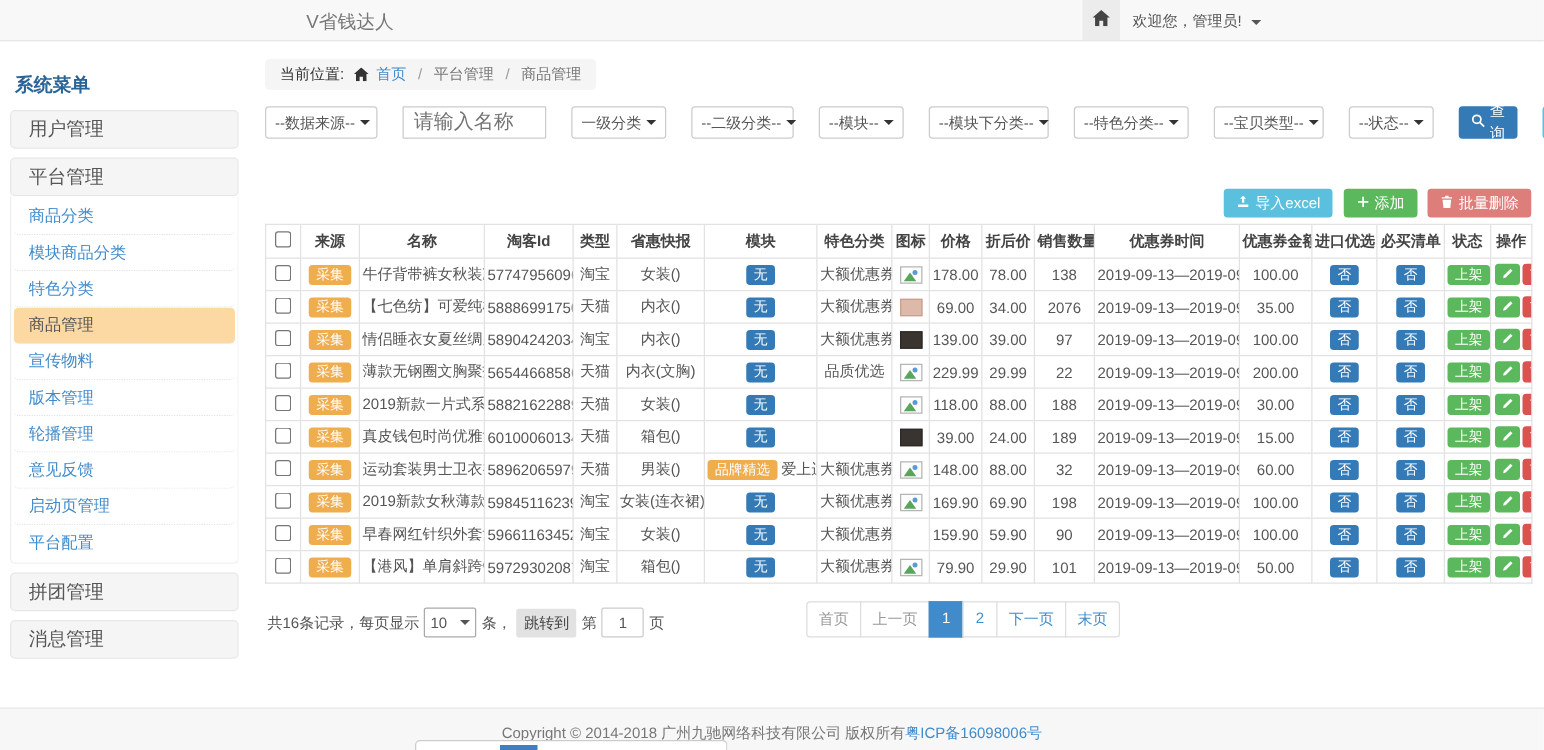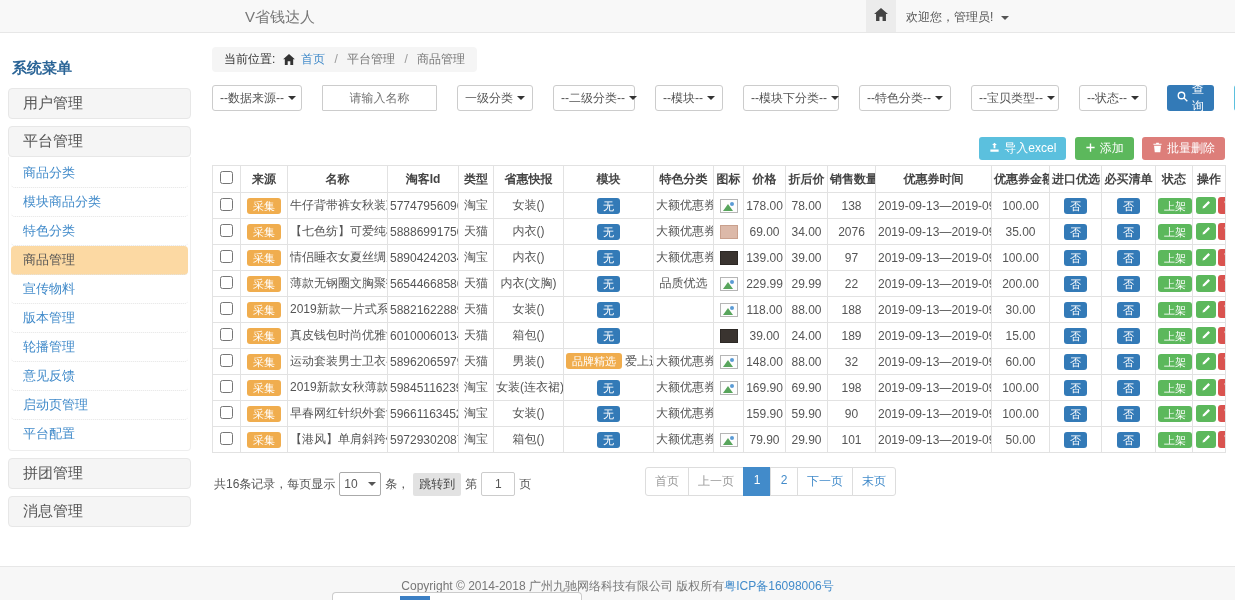--- a/index.html
+++ b/index.html
@@ -36,30 +36,30 @@
   .breadcrumb .sep { color:#999; margin:0 6px; }
   .breadcrumb .muted { color:#777; }
   .breadcrumb svg { vertical-align:-2px; margin:0 3px 0 4px; }
 
   .filters { display:flex; align-items:center; gap:20px; margin-top:13px; }
   .sel { height:26px; border:1px solid #ccc; border-radius:3px; background:#fff;
     display:flex; align-items:center; justify-content:space-between;
     padding:0 7px; color:#555; cursor:pointer; white-space:nowrap; }
   .sel .caret { border-top-color:#333; }
   .txt-input { height:26px; border:1px solid #ccc; border-radius:1px; padding:0 8px;
-    color:#555; font-size:12px; font-family:inherit;text-align:center; }
+    color:#555; font-size:16px; font-family:inherit; }
   .btn { height:26px; border:none; border-radius:3px; color:#fff; font-size:12px;
     font-family:inherit; padding:0 10px; cursor:pointer; display:inline-flex;
     align-items:center; gap:4px; }
   .btn-primary { background:#337ab7; }
   .btn-info { background:#5bc0de; }
   .btn-success { background:#5cb85c; }
   .btn-danger { background:#dd7e7a; }
 
-  .action-row { margin-top:26px; text-align:right; }
+  .action-row { margin-top:40px; text-align:right; }
   .action-row .btn { height:23px; margin-left:5px; }
 
   
   table.grid { border-collapse:collapse; table-layout:fixed; width:1013px; margin-top:5px; }
   table.grid th, table.grid td { border:1px solid #e2e2e2; text-align:center;
     padding:4px 2px; font-size:12px; color:#555; overflow:hidden; white-space:nowrap; }
   table.grid th { font-weight:bold; color:#444; height:27px; }
   table.grid td { height:26px; }
   th.op-head { color:#428bca; }
   .badge { display:inline-block; border-radius:3px; color:#fff; font-size:11px;

